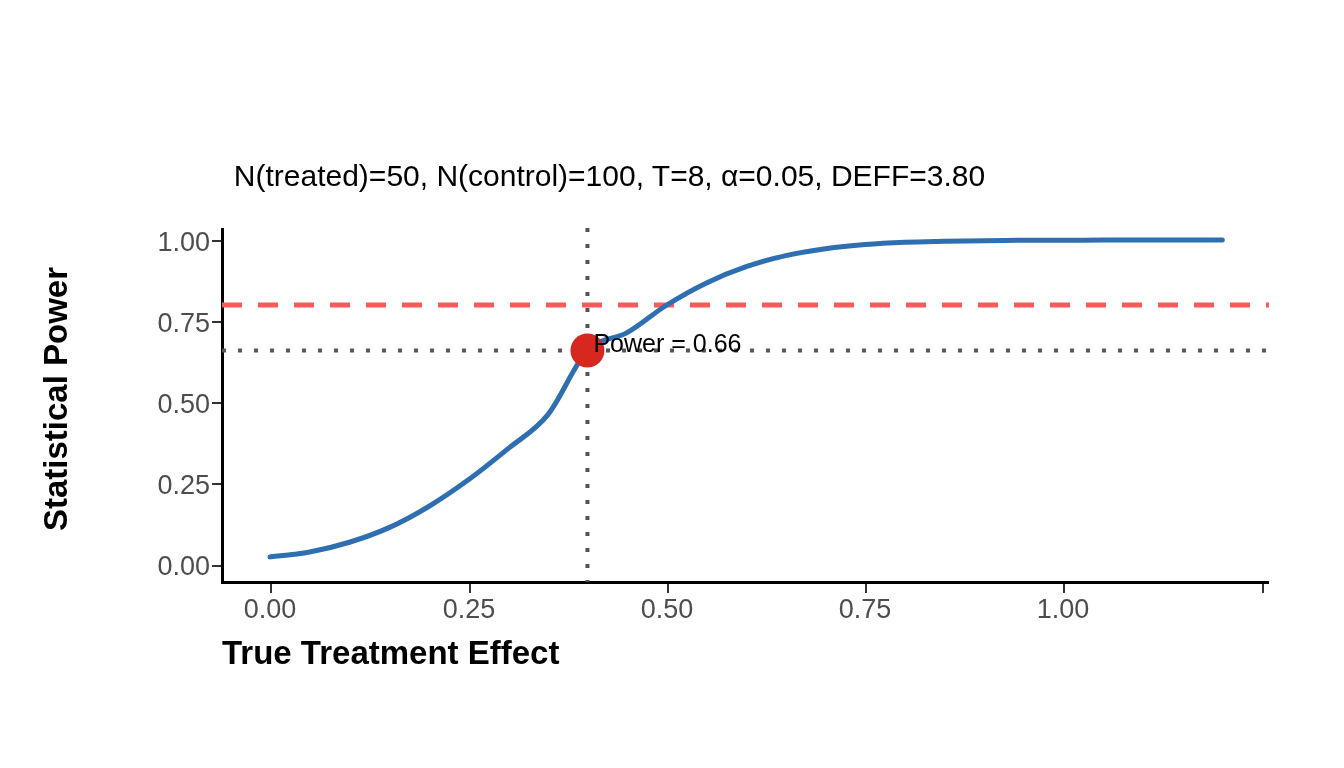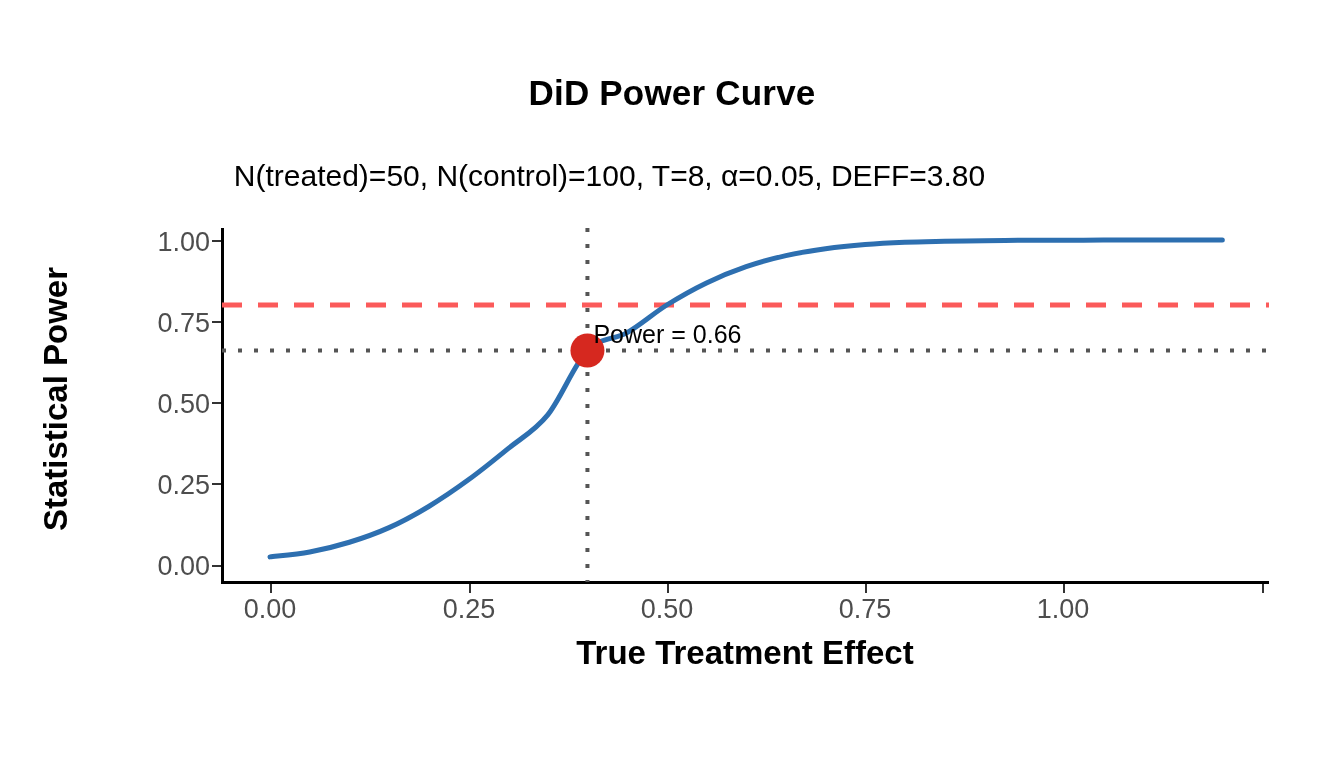--- a/index.html
+++ b/index.html
@@ -60,21 +60,21 @@
     transform: rotate(-90deg);
     transform-origin: center center;
     white-space: nowrap;
   }
 
   .x-axis-title {
     position: absolute;
     left: 222px;
     top: 634px;
     width: 1046px;
-    text-align: center;
+    text-align: left;
     font-size: 33px;
     font-weight: bold;
     color: #000000;
   }
 
   .y-tick-label {
     position: absolute;
     right: 1134px;
     width: 120px;
     text-align: right;
@@ -143,21 +143,20 @@
     color: #000000;
     white-space: nowrap;
     line-height: 25px;
   }
 </style>
 </head>
 <body>
 
 <div id="chart-root">
 
-  <div class="chart-title">DiD Power Curve</div>
   <div class="chart-subtitle">N(treated)=50, N(control)=100, T=8, α=0.05, DEFF=3.80</div>
 
   <div class="y-axis-title">Statistical Power</div>
   <div class="x-axis-title">True Treatment Effect</div>
 
   <div class="y-tick-label" style="top:229px">1.00</div>
   <div class="y-tick-label" style="top:310px">0.75</div>
   <div class="y-tick-label" style="top:391px">0.50</div>
   <div class="y-tick-label" style="top:472px">0.25</div>
   <div class="y-tick-label" style="top:553px">0.00</div>
@@ -187,16 +186,16 @@
   <div class="plot-area">
     <svg id="plot-svg" width="1047" height="354" viewBox="0 0 1047 354">
       <g>
         <line id="guide-vertical" stroke-width="4" stroke-linecap="butt" stroke-dasharray="4 12" x1="365.44" x2="365.44" y1="0" y2="354" stroke="#555555"></line>
         <line id="guide-horizontal" stroke-width="4" stroke-linecap="butt" stroke-dasharray="4 12" x1="0" x2="1047" y1="122.5" y2="122.5" stroke="#555555"></line>
       </g>
       <line id="threshold-line" stroke-width="5" stroke-linecap="butt" stroke-dasharray="20 16" x1="0" x2="1047" y1="77" y2="77" stroke="#fb5a5a"></line>
       <path id="power-curve" fill="none" stroke-linecap="round" stroke-linejoin="round" d="M 48.00 328.88 C 54.61 328.06, 74.45 326.44, 87.68 324.00 C 100.91 321.56, 114.13 318.31, 127.36 314.25 C 140.59 310.19, 153.81 305.58, 167.04 299.63 C 180.27 293.67, 193.49 286.46, 206.72 278.50 C 219.95 270.54, 233.17 261.49, 246.40 251.85 C 259.63 242.21, 272.85 231.48, 286.08 220.65 C 299.31 209.82, 312.53 203.21, 325.76 186.85 C 338.99 170.49, 352.21 136.20, 365.44 122.50 C 378.67 108.80, 391.89 112.21, 405.12 104.63 C 418.35 97.04, 431.57 85.29, 444.80 77.00 C 458.03 68.71, 471.25 61.29, 484.48 54.90 C 497.71 48.51, 510.93 43.20, 524.16 38.65 C 537.39 34.10, 550.61 30.58, 563.84 27.60 C 577.07 24.62, 590.29 22.62, 603.52 20.78 C 616.75 18.93, 629.97 17.63, 643.20 16.55 C 656.43 15.47, 669.65 14.82, 682.88 14.27 C 696.11 13.73, 709.33 13.57, 722.56 13.30 C 735.79 13.03, 749.01 12.81, 762.24 12.65 C 775.47 12.49, 788.69 12.38, 801.92 12.32 C 815.15 12.27, 828.37 12.38, 841.60 12.32 C 854.83 12.27, 868.05 12.05, 881.28 12.00 C 894.51 11.95, 907.73 12.00, 920.96 12.00 C 934.19 12.00, 947.41 12.00, 960.64 12.00 C 973.87 12.00, 993.71 12.00, 1000.32 12.00" stroke="#2d6fb0" stroke-width="5"></path>
       <circle id="highlight-dot" cx="365.44" cy="122.5" r="17" fill="#d6281f"></circle>
     </svg>
-    <div id="annotation" class="annotation-label" style="left: 371.44px; top: 94px;">Power = 0.66</div>
+    <div id="annotation" class="annotation-label" style="left: 371.44px; top: 103px;">Power = 0.66</div>
   </div>
 
 </div>
 
 </body></html>

